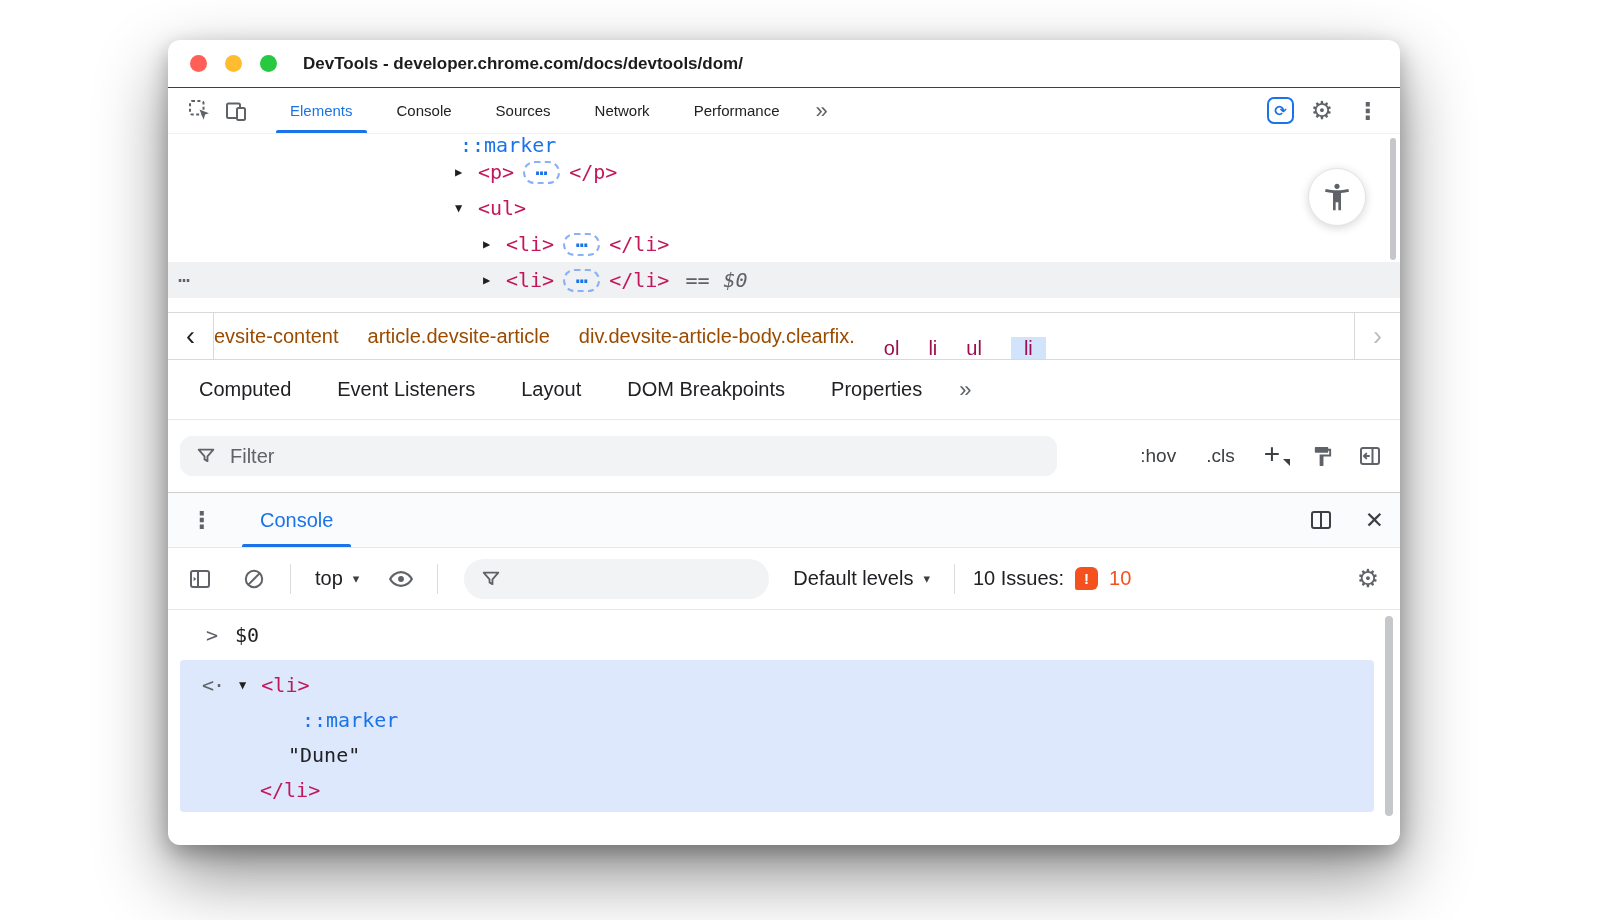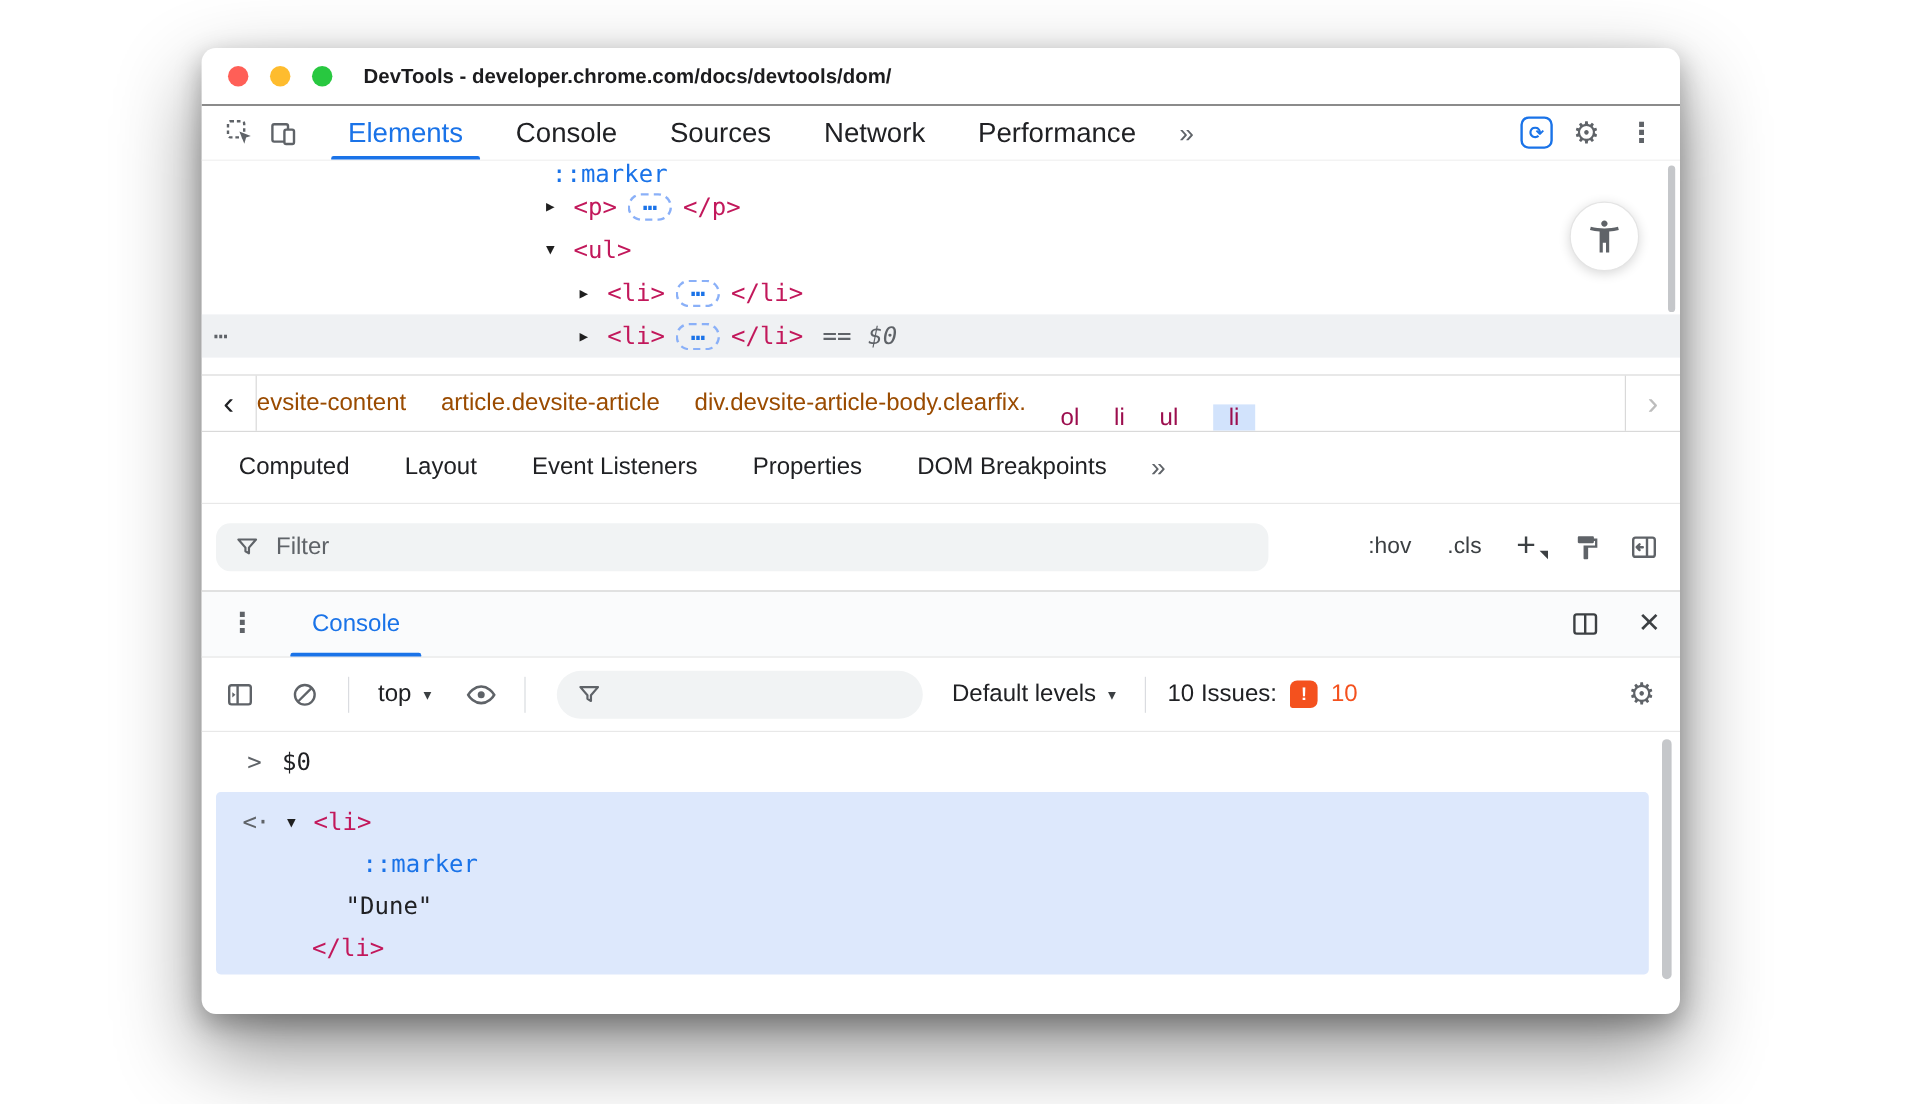--- a/index.html
+++ b/index.html
@@ -29,21 +29,21 @@
   .light { width: 17px; height: 17px; border-radius: 50%; display: inline-block; }
   .light.red { background: #ff5f57; }
   .light.yellow { background: #febc2e; }
   .light.green { background: #28c840; }
   .title { margin-left: 26px; font-size: 17px; font-weight: 700; color: #1c1c1e; }
 
   
   .main-toolbar { height: 46px; display: flex; align-items: center; padding: 0 14px; border-bottom: 1px solid #f1f1f1; }
   .icon-btn { width: 36px; height: 36px; display: flex; align-items: center; justify-content: center; color: #5f6368; }
   .main-tabs { display: flex; height: 100%; margin-left: 14px; }
-  .tab { display: flex; align-items: center; height: 100%; padding: 0 22px; font-size: 23px; color: #202124; position: relative; }
+  .tab { display: flex; align-items: center; height: 100%; padding: 0 22px; font-size: 15px; color: #202124; position: relative; }
   .tab.active { color: #1a73e8; }
   .tab.active::after, .stab.active::after, .drawer-tab::after {
     content: ""; position: absolute; left: 8px; right: 8px; bottom: 0; height: 3px;
     background: #1a73e8; border-radius: 2px 2px 0 0;
   }
   .tab.more, .stab.more { font-size: 22px; color: #5f6368; padding: 0 14px; }
   .toolbar-right { margin-left: auto; display: flex; align-items: center; gap: 10px; }
   .ext-box { width: 27px; height: 27px; border: 2.5px solid #1a73e8; border-radius: 7px; color: #1a73e8;
              display: flex; align-items: center; justify-content: center; font-size: 15px; font-weight: bold; }
   .gear-glyph { font-size: 25px; color: #5f6368; }
@@ -238,24 +238,24 @@
       <span class="crumb tagc">ol</span>
       <span class="crumb tagc">li</span>
       <span class="crumb tagc">ul</span>
       <span class="crumb tagc selected">li</span>
     </div>
     <button class="crumb-nav right">›</button>
   </div>
 
   <div class="styles-tabs">
     <div class="stab">Computed</div>
+    <div class="stab">Event Listeners</div>
     <div class="stab">Layout</div>
-    <div class="stab">Event Listeners</div>
+    <div class="stab">DOM Breakpoints</div>
     <div class="stab">Properties</div>
-    <div class="stab">DOM Breakpoints</div>
     <div class="stab more">»</div>
   </div>
 
   <div class="filter-row">
     <div class="filter-pill">
       <span>
         <svg width="22" height="22" viewBox="0 0 24 24" fill="none" stroke="#5f6368" stroke-width="2" stroke-linejoin="round">
           <path d="M4 5h16l-6.4 7.4v5.2l-3.2-1.9v-3.3z"></path>
         </svg>
       </span>

